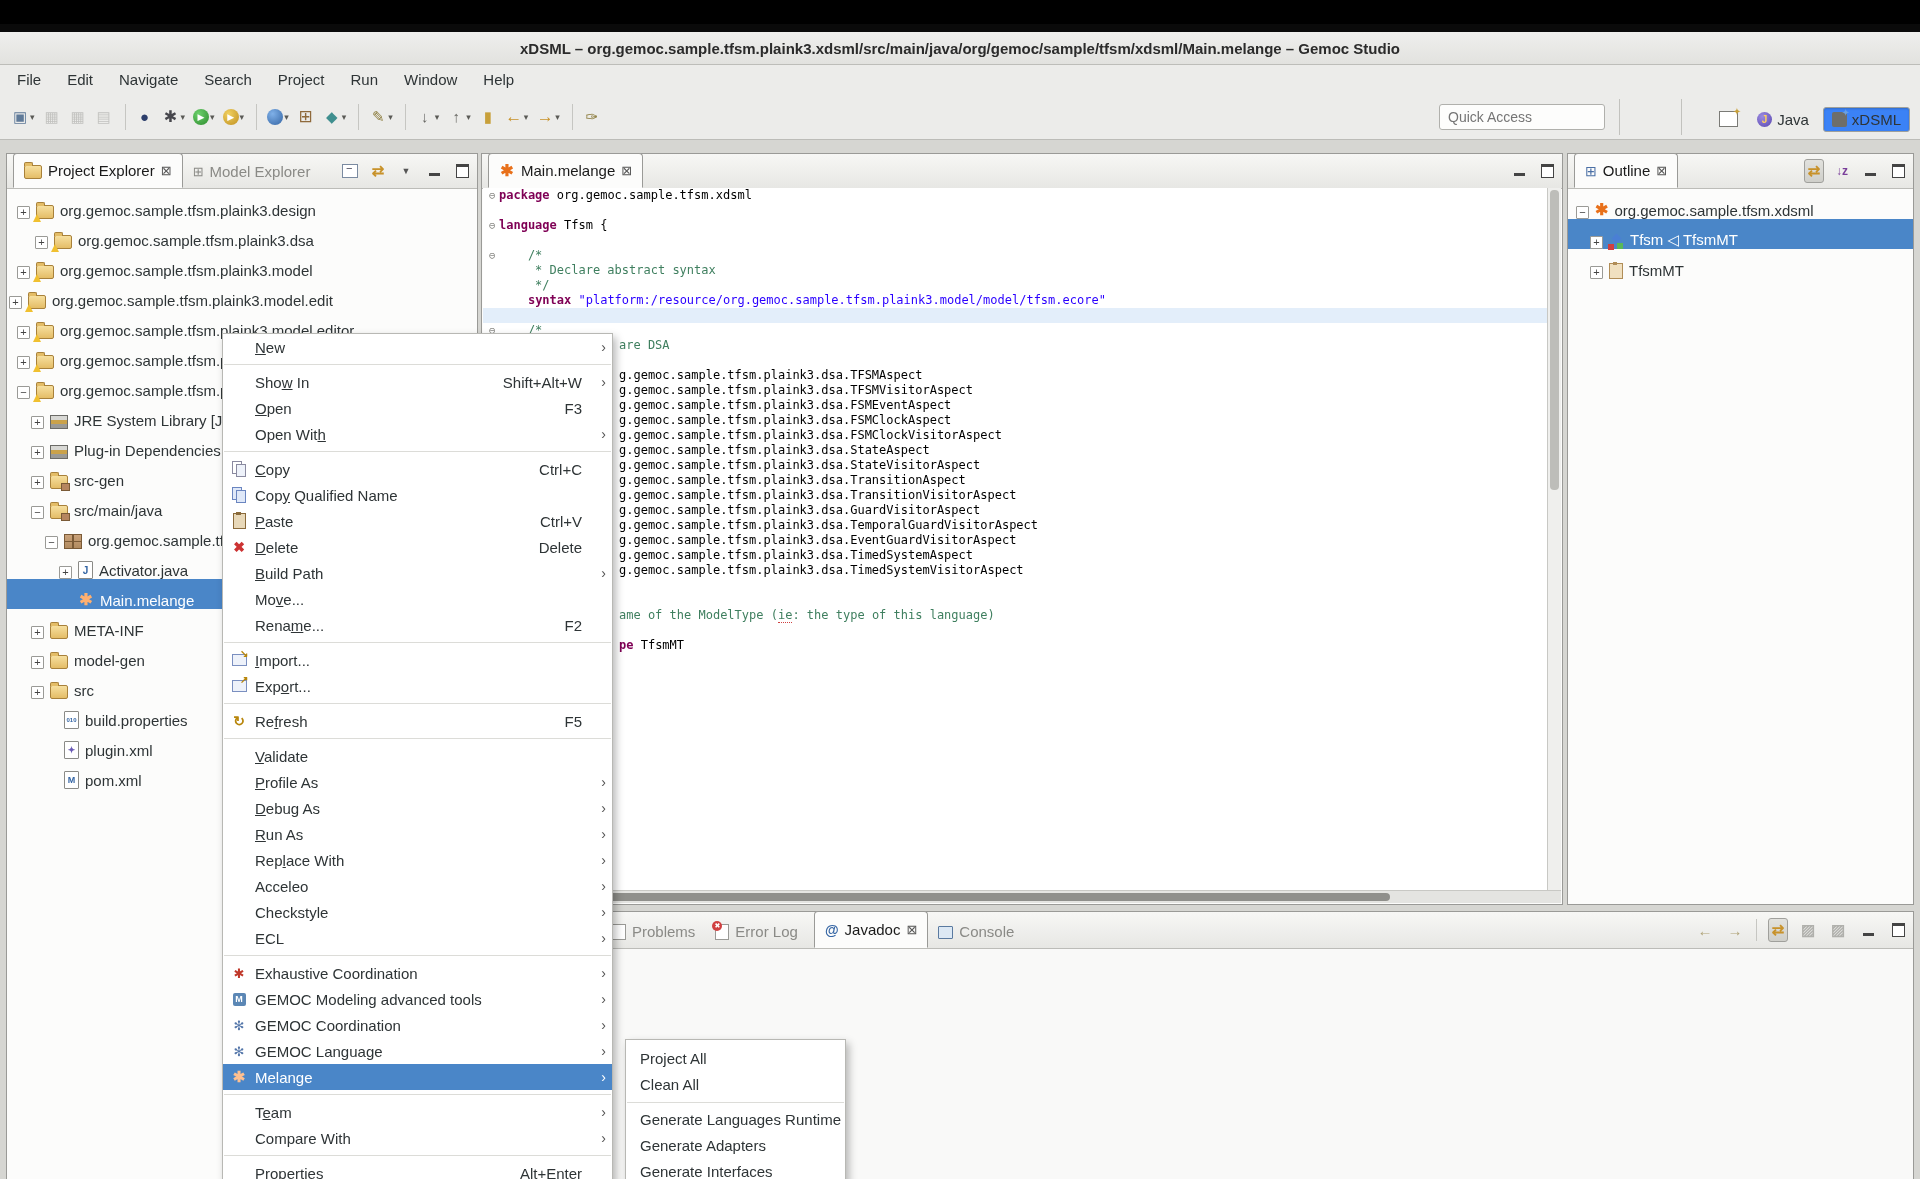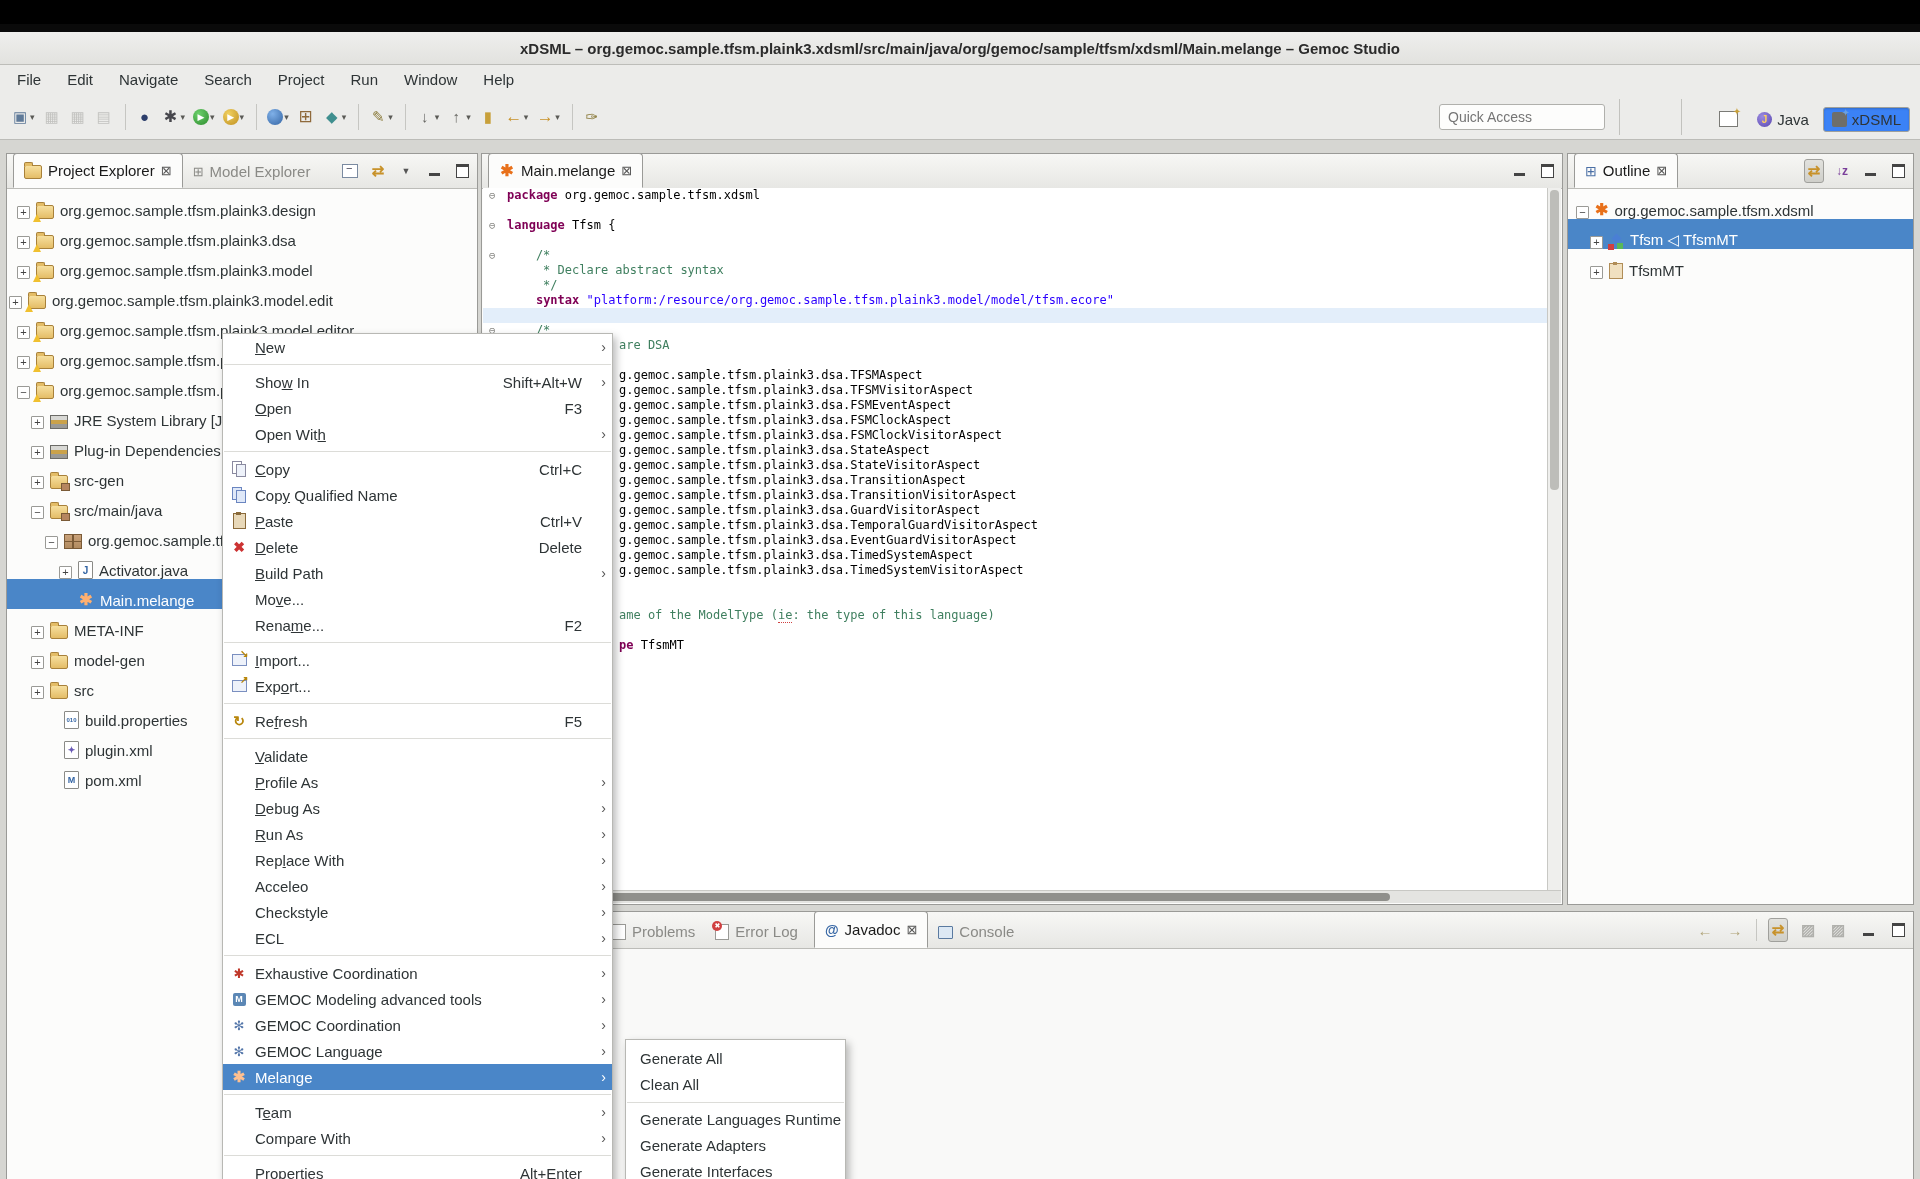--- a/index.html
+++ b/index.html
@@ -88,21 +88,21 @@
   .ti-jfile:after{content:"J";color:#3465a4;font-size:10px;}
   .ti-props:after{content:"010";color:#3465a4;font-size:6px;letter-spacing:0;}
   .ti-plugin:after{content:"✦";color:#6a5ab5;font-size:9px;}
   .ti-pom:after{content:"M";color:#3465a4;font-size:9px;}
   .ti-mel{color:#e8701a;font-weight:bold;font-size:16px;width:16px;text-align:center;}
   .ti-mel:after{content:"✱";}
   .trow.sel .ti-mel{color:#ffb070;}
   
   #editor-body{position:absolute;left:1px;top:34px;right:1px;bottom:14px;background:#fff;overflow:hidden;}
   .cline{position:relative;height:15px;line-height:15px;font-family:"DejaVu Sans Mono","Liberation Mono",monospace;
-         font-size:12px;white-space:pre;padding-left:24px;color:#000;}
+         font-size:12px;white-space:pre;padding-left:16px;color:#000;}
   .cline .fold{position:absolute;left:6px;top:0;color:#8a8a86;font-size:11px;}
   .cline .fold:after{content:"⊖";}
   .kw{color:#7f0055;font-weight:bold;}
   .str{color:#2a00ff;}
   .cmt{color:#3f7f5f;}
   .curline{background:#e3eefa;}
   .frag{padding-left:136px;}
   .spell{border-bottom:1px dotted #d04040;}
   #ed-vscroll{position:absolute;right:1px;top:34px;width:13px;bottom:14px;background:#efefed;border-left:1px solid #c8c8c4;}
   #ed-vthumb{position:absolute;left:2px;top:2px;width:9px;height:300px;background:#bdbdb9;border-radius:4px;}
@@ -303,21 +303,21 @@
             <span class="ic-max"></span>
           </span>
       </div>
     </div>
     <div class="tree">
       <div class="trow" style="padding-left:10px;">
           <span class="exp plus"></span>
           <span class="ti ti-proj"></span>
           <span>org.gemoc.sample.tfsm.plaink3.design</span>
         </div>
-      <div class="trow" style="padding-left:10px;">
+      <div class="trow" style="padding-left:28px;">
           <span class="exp plus"></span>
           <span class="ti ti-proj"></span>
           <span>org.gemoc.sample.tfsm.plaink3.dsa</span>
         </div>
       <div class="trow" style="padding-left:10px;">
           <span class="exp plus"></span>
           <span class="ti ti-proj"></span>
           <span>org.gemoc.sample.tfsm.plaink3.model</span>
         </div>
       <div class="trow" style="padding-left:2px;">
@@ -729,21 +729,21 @@
     <div class="msep"></div>
     <div class="mi">
         <span class="mic"></span>
         <span class="lbl"><u>P</u>roperties</span>
         <span class="accel">Alt+Enter</span>
         <span class="sub"></span>
       </div>
   </div>
 
   <div class="abs" id="submenu">
-    <div class="smi">Generate All</div>
+    <div class="smi">Project All</div>
     <div class="smi">Clean All</div>
     <div class="msep"></div>
     <div class="smi">Generate Languages Runtime</div>
     <div class="smi">Generate Adapters</div>
     <div class="smi">Generate Interfaces</div>
     <div class="smi">Generate Plugin.xml</div>
   </div>
 
 </div>
 

